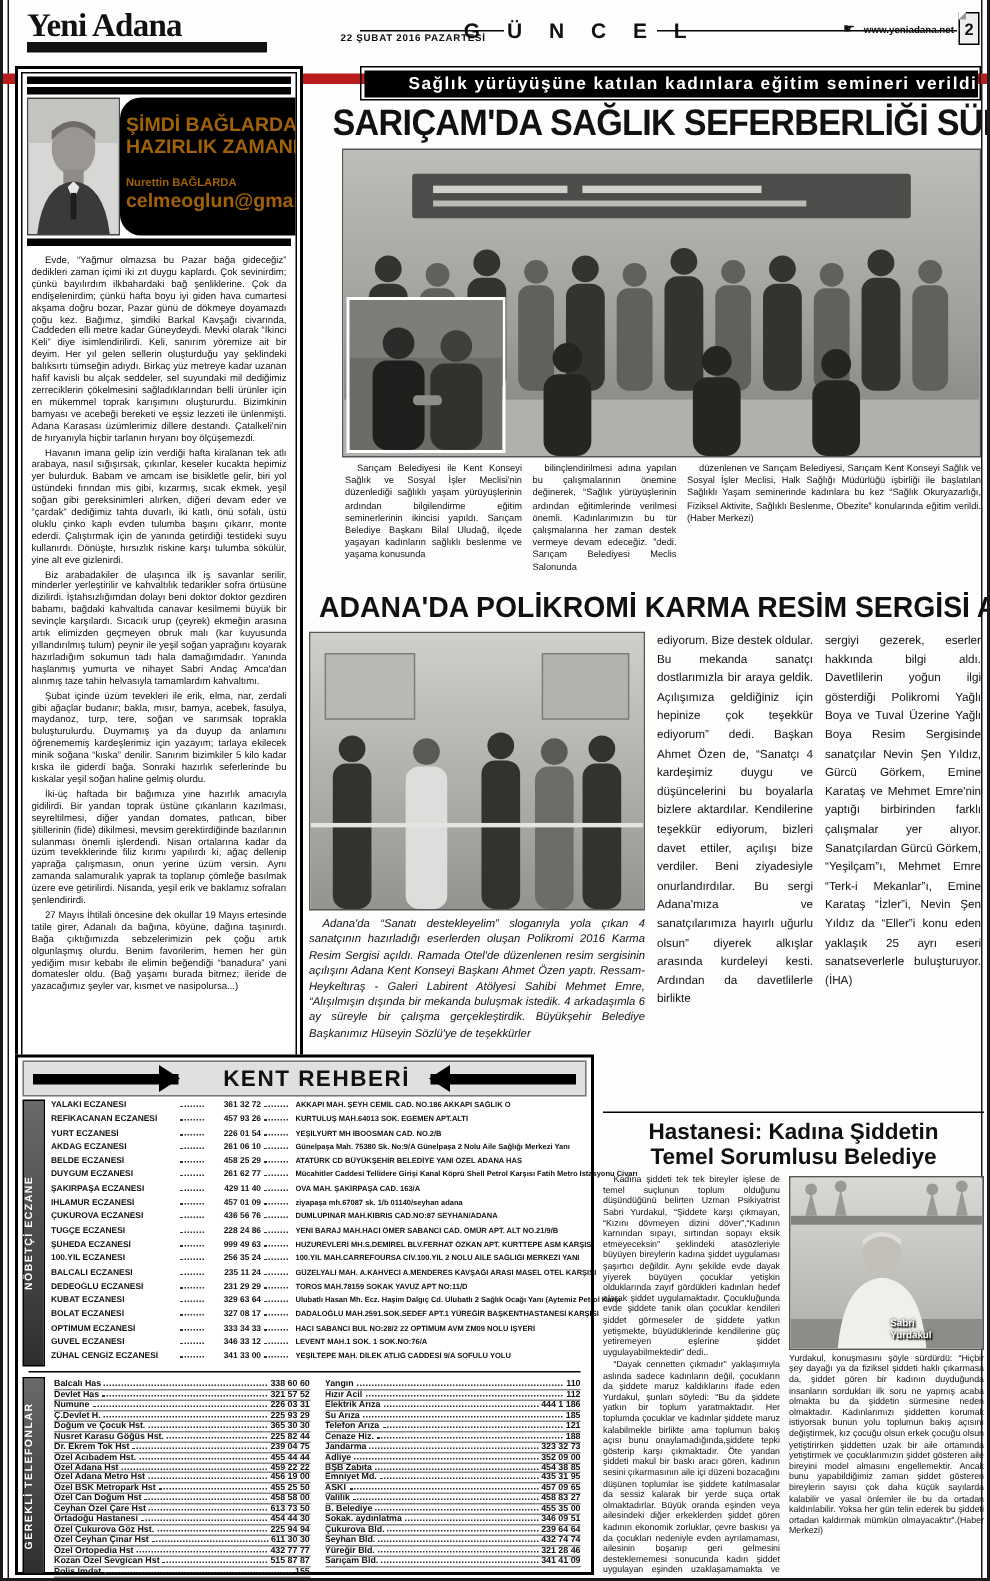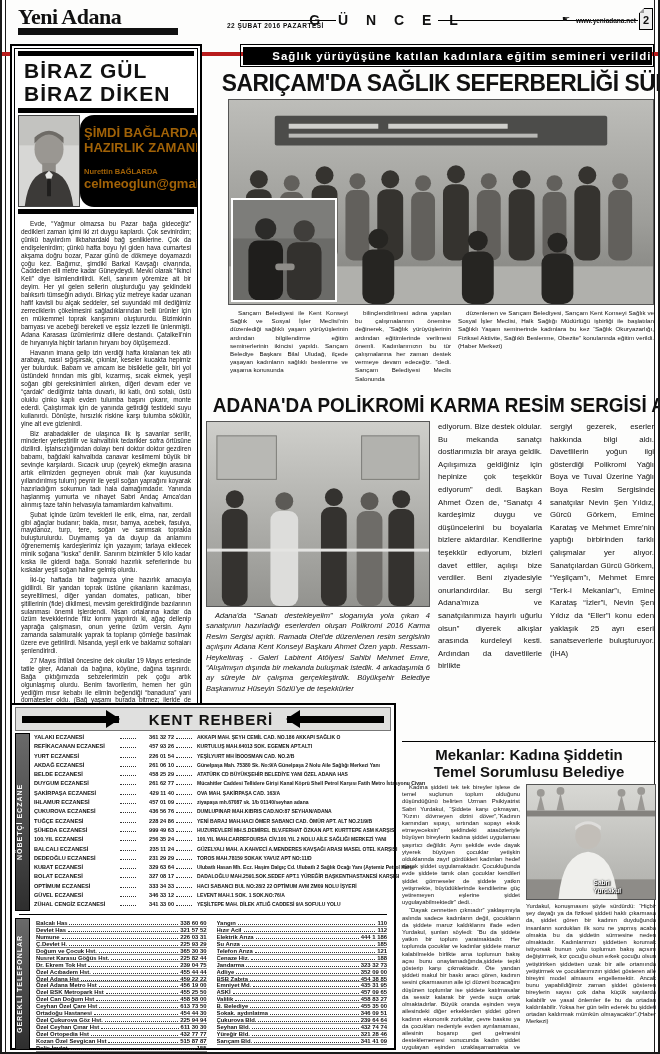--- a/index.html
+++ b/index.html
@@ -5,21 +5,21 @@
   * { margin:0; padding:0; box-sizing:border-box; }
   html,body { background:#888; }
   .page {
     position:relative; width:660px; height:1054px; margin:0 auto;
     background:#fdfdfc; overflow:hidden;
     font-family:"Liberation Sans","DejaVu Sans",sans-serif; color:#111;
     border-left:2px solid #1a1a1a; border-right:2px solid #1a1a1a; border-bottom:2px solid #1a1a1a;
     box-shadow: inset 3px 0 0 #fff, inset 4px 0 0 #1a1a1a, inset -3px 0 0 #fff, inset -4px 0 0 #1a1a1a;
   }
   
-  .masthead { position:absolute; left:0; top:0; width:100%; height:56px; border-bottom:4px solid #b91c1c; }
+  .masthead { position:absolute; left:0; top:0; width:100%; height:56px; border-bottom:7px solid #b91c1c; }
   .brand { position:absolute; left:16px; top:4px; font-family:"Liberation Serif","DejaVu Serif",serif;
            font-weight:bold; font-size:22px; letter-spacing:-0.5px; }
   .brand-bar { position:absolute; left:16px; top:28px; width:160px; height:7px; background:#111; }
   .issue-date { position:absolute; left:225px; top:22px; font-size:6.5px; font-weight:bold; letter-spacing:0.5px; }
   .section-title { position:absolute; left:385px; top:12px; transform:translateX(-50%);
                    font-size:14px; font-weight:900; letter-spacing:7px; }
   .rule-l { position:absolute; left:238px; top:20px; width:96px; height:1px; background:#000; }
   .rule-r { position:absolute; left:436px; top:20px; width:200px; height:1px; background:#000; }
   .site { position:absolute; right:22px; top:17px; font-size:6.5px; font-weight:bold; }
   .hand { position:absolute; right:88px; top:14px; font-size:9px; }
@@ -116,24 +116,20 @@
     <div class="section-title">G Ü N C E L</div>
     <div class="rule-r"></div>
     <span class="hand">☛</span>
     <div class="site">www.yeniadana.net</div>
     <div class="pageno">2</div>
   </div>
 
   <div class="col-box">
     <div class="col-box-in">
       <div class="bar"></div>
-      <div class="col-title">
-        <span>BİRAZ GÜL</span><br>
-        <span>BİRAZ DİKEN</span>
-      </div>
       <div class="bar"></div>
       <div class="byline-row">
         <svg class="col-photo" viewBox="0 0 62 92" preserveAspectRatio="none">
           <rect width="62" height="92" fill="#d7d7d5"></rect>
           <rect width="62" height="30" fill="#c3c3c0"></rect>
           <ellipse cx="31" cy="34" rx="15" ry="18" fill="#9a9792"></ellipse>
           <path d="M16 28 Q31 10 46 28 L46 22 Q31 8 16 22 Z" fill="#6e6b66"></path>
           <rect x="24" y="48" width="14" height="10" fill="#8e8b86"></rect>
           <path d="M6 92 Q10 58 31 56 Q52 58 56 92 Z" fill="#3c3a38"></path>
           <path d="M27 60 L31 70 L35 60 L31 56 Z" fill="#e8e8e6"></path>
@@ -668,21 +664,21 @@
               <span class="tel-dots"></span>
               <span class="tel-num">341 41 09</span>
             </div>
           </div>
       </div>
     </div>
   </div>
 
   <div class="violence">
     <div class="v-head">
-      <span>Mekanlar: Kadına Şiddetin</span><br>
+      <span>Hastanesi: Kadına Şiddetin</span><br>
       <span>Temel Sorumlusu Belediye</span>
     </div>
     <div class="v-body">
       <div class="v-c1">
 
       <p>Kadına şiddeti tek tek bireyler işlese de temel suçlunun toplum olduğunu düşündüğünü belirten Uzman Psikiyatrist Sabri Yurdakul, “Şiddete karşı çıkmayan, “Kızını dövmeyen dizini döver”,“Kadının karnından sıpayı, sırtından sopayı eksik etmeyeceksin” şeklindeki atasözleriyle büyüyen bireylerin kadına şiddet uygulaması şaşırtıcı değildir. Aynı şekilde evde dayak yiyerek büyüyen çocuklar yetişkin olduklarında zayıf gördükleri kadınları hedef alarak şiddet uygulamaktadır. Çocukluğunda evde şiddete tanık olan çocuklar kendileri şiddet görmeseler de şiddete yatkın yetişmekte, büyüdüklerinde kendilerine güç yetiremeyen eşlerine şiddet uygulayabilmektedir” dedi..</p>
           <p>“Dayak cennetten çıkmadır” yaklaşımıyla aslında sadece kadınların değil, çocukların da şiddete maruz kaldıklarını ifade eden Yurdakul, şunları söyledi: “Bu da şiddete yatkın bir toplum yaratmaktadır. Her toplumda çocuklar ve kadınlar şiddete maruz kalabilmekle birlikte ama toplumun bakış açısı bunu onaylamadığında,şiddete tepki gösterip karşı çıkmaktadır. Öte yandan şiddeti makul bir baskı aracı gören, kadının sesini çıkarmasının aile içi düzeni bozacağını düşünen toplumlar ise şiddete katılmasalar da sessiz kalarak bir yerde suça ortak olmaktadırlar. Büyük oranda eşinden veya ailesindeki diğer erkeklerden şiddet gören kadının ekonomik zorluklar, çevre baskısı ya da çocukları nedeniyle evden ayrılamaması, ailesinin boşanıp geri gelmesini desteklememesi sonucunda kadın şiddet uygulayan eşinden uzaklaşamamakta ve şiddet görmeye devam etmektedir”.</p>
         </div>
       <div class="v-c2">
         <div class="v-photo">

